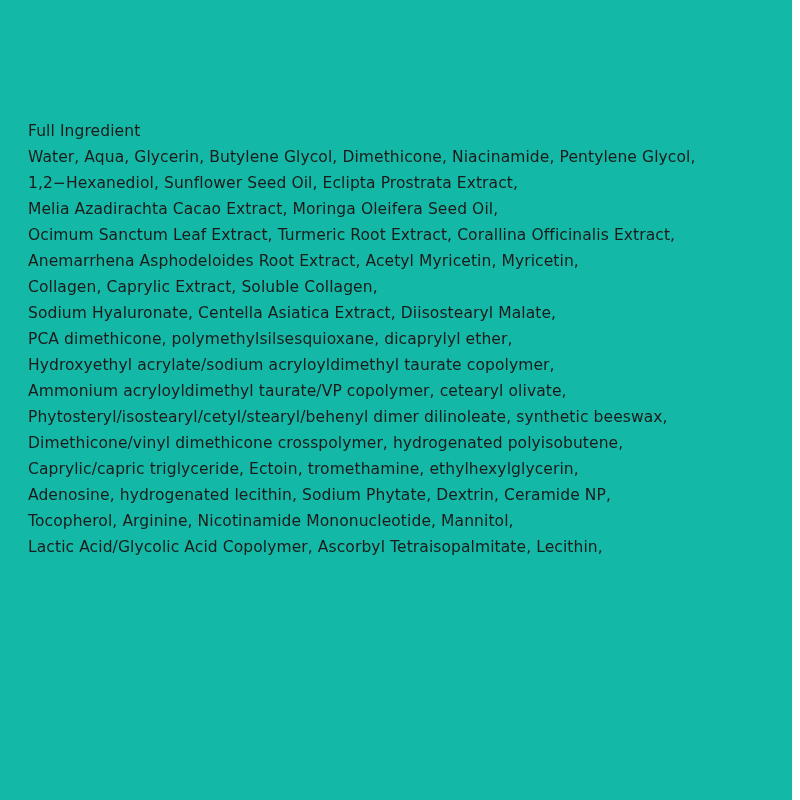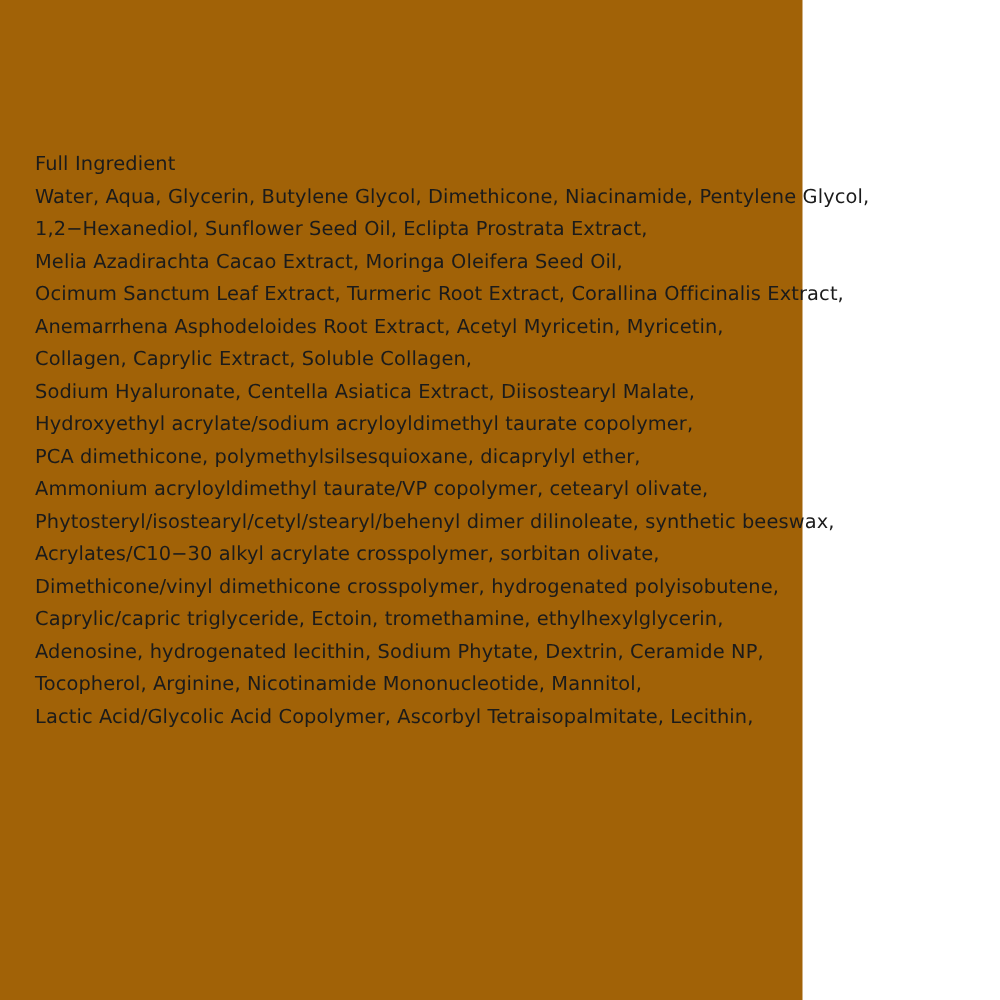--- a/index.html
+++ b/index.html
@@ -10,23 +10,23 @@
     width: 800px;
     height: 800px;
     background: #ffffff;
     font-family: "DejaVu Sans", sans-serif;
     overflow: hidden;
   }
   .page {
     position: absolute;
     left: 0;
     top: 0;
-    width: 642px;
+    width: 792px;
     height: 800px;
-    background: #a16207;
+    background: #14b8a6;
   }
   .ingredient-block {
     position: absolute;
     left: 28px;
     top: 118px;
     width: 752px;
   }
   .heading {
     font-size: 15.5px;
     line-height: 26px;
@@ -48,24 +48,23 @@
 <div class="page">
   <div class="ingredient-block">
     <div class="heading">Full Ingredient</div>
     <div class="line">Water, Aqua, Glycerin, Butylene Glycol, Dimethicone, Niacinamide, Pentylene Glycol,</div>
     <div class="line">1,2−Hexanediol, Sunflower Seed Oil, Eclipta Prostrata Extract,</div>
     <div class="line">Melia Azadirachta Cacao Extract, Moringa Oleifera Seed Oil,</div>
     <div class="line">Ocimum Sanctum Leaf Extract, Turmeric Root Extract, Corallina Officinalis Extract,</div>
     <div class="line">Anemarrhena Asphodeloides Root Extract, Acetyl Myricetin, Myricetin,</div>
     <div class="line">Collagen, Caprylic Extract, Soluble Collagen,</div>
     <div class="line">Sodium Hyaluronate, Centella Asiatica Extract, Diisostearyl Malate,</div>
+    <div class="line">PCA dimethicone, polymethylsilsesquioxane, dicaprylyl ether,</div>
     <div class="line">Hydroxyethyl acrylate/sodium acryloyldimethyl taurate copolymer,</div>
-    <div class="line">PCA dimethicone, polymethylsilsesquioxane, dicaprylyl ether,</div>
     <div class="line">Ammonium acryloyldimethyl taurate/VP copolymer, cetearyl olivate,</div>
     <div class="line">Phytosteryl/isostearyl/cetyl/stearyl/behenyl dimer dilinoleate, synthetic beeswax,</div>
-    <div class="line">Acrylates/C10−30 alkyl acrylate crosspolymer, sorbitan olivate,</div>
     <div class="line">Dimethicone/vinyl dimethicone crosspolymer, hydrogenated polyisobutene,</div>
     <div class="line">Caprylic/capric triglyceride, Ectoin, tromethamine, ethylhexylglycerin,</div>
     <div class="line">Adenosine, hydrogenated lecithin, Sodium Phytate, Dextrin, Ceramide NP,</div>
     <div class="line">Tocopherol, Arginine, Nicotinamide Mononucleotide, Mannitol,</div>
     <div class="line">Lactic Acid/Glycolic Acid Copolymer, Ascorbyl Tetraisopalmitate, Lecithin,</div>
   </div>
 </div>
 
 </body></html>

